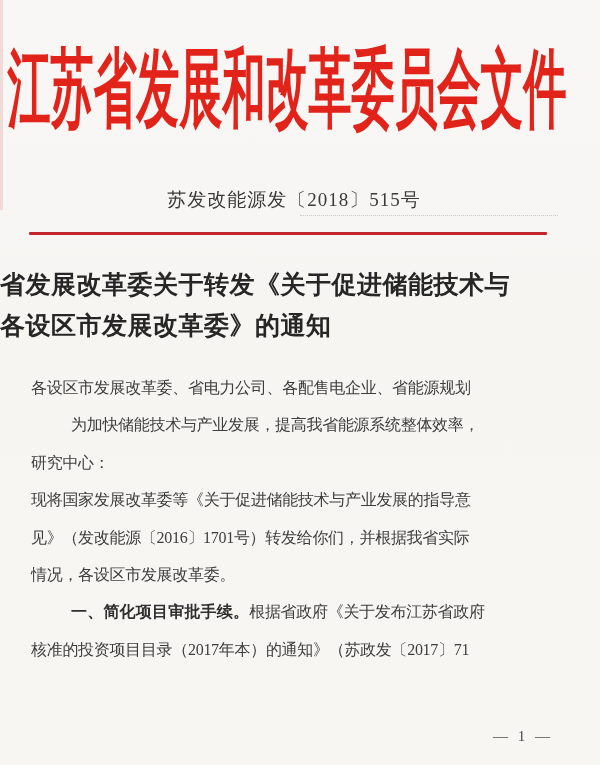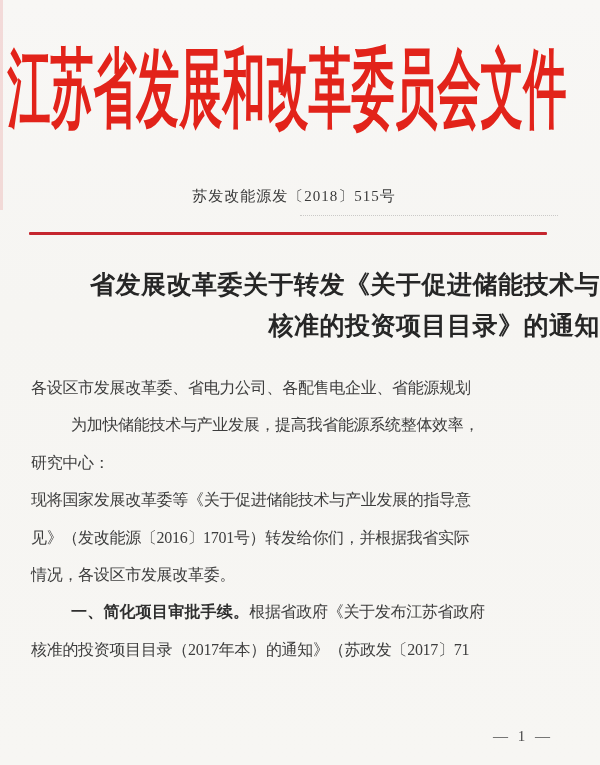--- a/index.html
+++ b/index.html
@@ -38,21 +38,21 @@
     transform-origin: center top;
   }
 
   
   .doc-number {
     position: absolute;
     top: 187px;
     left: 0;
     width: 588px;
     text-align: center;
-    font-size: 15px;
+    font-size: 19px;
     color: #3a3a3a;
     letter-spacing: 1px;
   }
 
   
   .scan-dots {
     position: absolute;
     top: 215px;
     left: 300px;
     width: 258px;
@@ -79,21 +79,21 @@
     background: #c5262e;
     border-radius: 1px;
   }
 
   
   .doc-title {
     position: absolute;
     top: 264px;
     left: 0;
     width: 600px;
-    text-align: right;
+    text-align: left;
     font-size: 25px;
     font-weight: bold;
     color: #262626;
     line-height: 41px;
     letter-spacing: 0.5px;
   }
 
   
   .body-text {
     position: absolute;
@@ -142,21 +142,21 @@
   </div>
 
   <div class="doc-number">苏发改能源发〔2018〕515号</div>
 
   <div class="scan-dots"></div>
 
   <div class="red-rule"></div>
 
   <div class="doc-title">
     <div class="doc-title-line">省发展改革委关于转发《关于促进储能技术与</div>
-    <div class="doc-title-line">核准的投资项目目录》的通知</div>
+    <div class="doc-title-line">各设区市发展改革委》的通知</div>
   </div>
 
   <div class="body-text">
     <div class="doc-line">各设区市发展改革委、省电力公司、各配售电企业、省能源规划</div>
     <div class="doc-line indent">为加快储能技术与产业发展，提高我省能源系统整体效率，</div>
 
     <div class="doc-line">研究中心：</div>
     <div class="doc-line">现将国家发展改革委等《关于促进储能技术与产业发展的指导意</div>
     <div class="doc-line">见》（发改能源〔2016〕1701号）转发给你们，并根据我省实际</div>
     <div class="doc-line">情况，各设区市发展改革委。</div>

